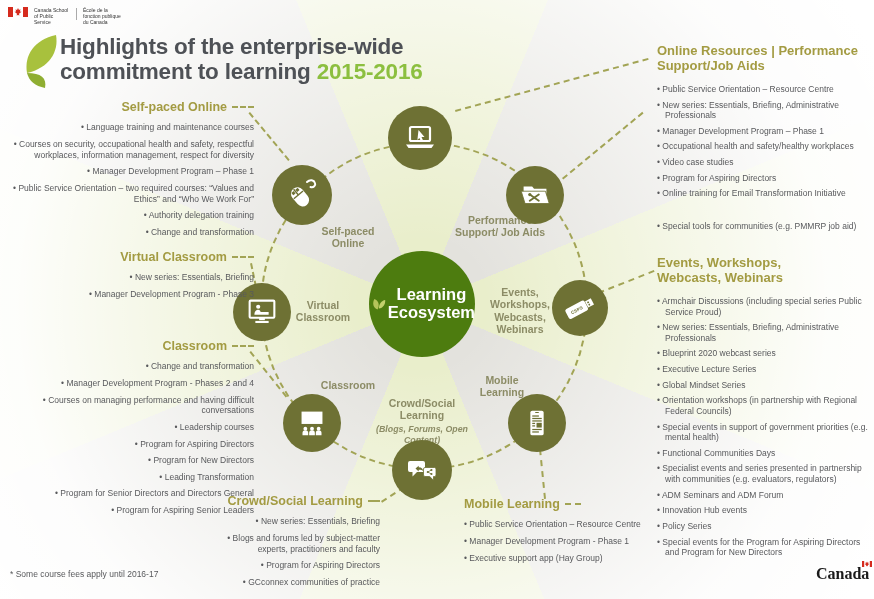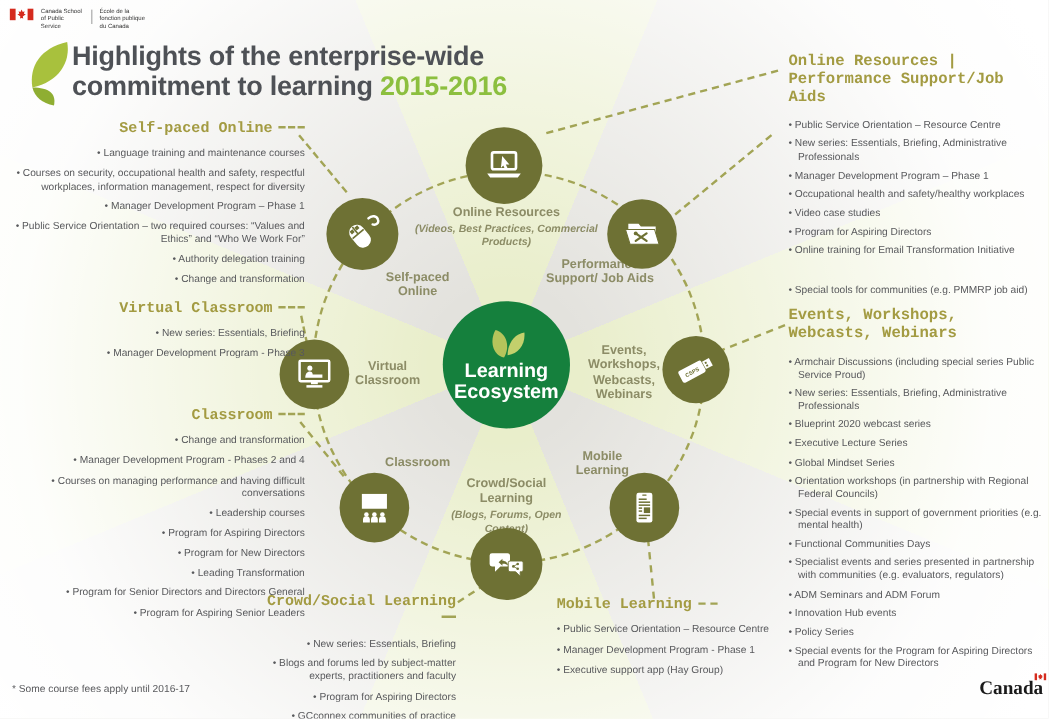--- a/index.html
+++ b/index.html
@@ -19,42 +19,42 @@
   .govlogo{position:absolute;left:8px;top:7px;display:flex;gap:6px;align-items:flex-start;z-index:5;}
   .dept{font-size:5px;color:#333;width:36px;line-height:1.2;}
   .gl-sep{width:1px;height:12px;background:#aaa;margin-top:1px;}
   .leaf-logo{position:absolute;left:18px;top:31px;z-index:5;}
   .title{position:absolute;left:60px;top:34px;margin:0;font-size:22.5px;font-weight:bold;
     color:#4e5156;line-height:1.13;letter-spacing:-0.2px;z-index:5;}
   .t-year{color:#8cbf3f;}
 
   
   .sec{position:absolute;z-index:5;}
-  .h-gold{margin:0 0 8px 0;font-size:12.5px;font-weight:bold;color:#a39b42;line-height:1.15;font-family:Liberation Mono, monospace;}
+  .h-gold{margin:0 0 8px 0;font-size:12.5px;font-weight:bold;color:#a39b42;line-height:1.15;}
   .h-gold-lg{font-size:13px;}
   .dashes{display:inline-block;width:22px;border-top:2px dashed #a2a455;margin-left:5px;vertical-align:3px;}
   .items{list-style:none;margin:0;padding:0;font-size:8.5px;line-height:1.25;color:#58595c;}
   .items li{margin-bottom:6px;}
   .items li::before{content:"• ";}
   .ta-r{text-align:right;}
   .ta-l{text-align:left;}
   .hang li{padding-left:8px;text-indent:-8px;}
   .footnote{position:absolute;left:10px;top:569px;font-size:8.5px;color:#58595c;z-index:5;}
 
   
   .ring{position:absolute;left:260px;top:142px;width:324px;height:324px;border:2px dashed #a2a455;
     border-radius:50%;z-index:1;}
   .dline{position:absolute;border-top:2px dashed #a2a455;transform-origin:0 0;z-index:1;}
   .node{position:absolute;background:#6e7134;border-radius:50%;display:flex;align-items:center;
     justify-content:center;z-index:3;}
   .nlabel{position:absolute;text-align:center;color:#8c8c66;font-weight:bold;z-index:2;}
   .nl-t{font-size:10.5px;line-height:1.18;}
   .nl-s{font-size:8.8px;font-style:italic;line-height:1.25;margin-top:2px;}
-  .center-circle{position:absolute;left:369px;top:251px;width:106px;height:106px;background:#15803d;
-    border-radius:50%;display:flex;flex-direction:column;align-items:center;justify-content:center;z-index:3;}
+  .center-circle{position:absolute;left:369px;top:251px;width:106px;height:106px;background:#4d7c0f;
+    border-radius:50%;display:flex;align-items:center;justify-content:center;z-index:3;}
   .center-text{color:#fff;font-weight:bold;font-size:16.5px;line-height:1.08;text-align:center;}
 
   
   .wordmark{position:absolute;left:816px;top:565px;z-index:5;font-family:"Liberation Serif",serif;
     font-weight:bold;font-size:16px;color:#1a1a1a;}
   .wm-flag{position:absolute;top:-4px;right:-3px;}
 </style>
 </head>
 <body>
 
@@ -175,24 +175,20 @@
   <div class="ring"></div>
   <div class="dline" style="left:455px;top:110px;width:200px;transform:rotate(-15.1deg);"></div>
   <div class="dline" style="left:562px;top:178px;width:104px;transform:rotate(-39.5deg);"></div>
   <div class="dline" style="left:598px;top:292px;width:60px;transform:rotate(-21.5deg);"></div>
   <div class="dline" style="left:250px;top:112px;width:62px;transform:rotate(50.2deg);"></div>
   <div class="dline" style="left:252px;top:263px;width:24px;transform:rotate(78.2deg);"></div>
   <div class="dline" style="left:251px;top:351px;width:58px;transform:rotate(51.3deg);"></div>
   <div class="dline" style="left:381px;top:501px;width:27px;transform:rotate(-33.1deg);"></div>
   <div class="dline" style="left:544px;top:499px;width:50px;transform:rotate(-95.7deg);"></div>
 
-  <div class="nlabel" style="left:337px;top:171px;width:170px;">
-    <div class="nl-t">Online Resources</div>
-    <div class="nl-s">(Videos, Best Practices, Commercial Products)</div>
-  </div>
   <div class="nlabel nl-t" style="left:452px;top:214px;width:96px;">Performance Support/ Job Aids</div>
   <div class="nlabel nl-t" style="left:482px;top:286px;width:76px;">Events, Workshops, Webcasts, Webinars</div>
   <div class="nlabel nl-t" style="left:466px;top:374px;width:72px;">Mobile Learning</div>
   <div class="nlabel" style="left:374px;top:397px;width:96px;">
     <div class="nl-t">Crowd/Social Learning</div>
     <div class="nl-s">(Blogs, Forums, Open Content)</div>
   </div>
   <div class="nlabel nl-t" style="left:308px;top:379px;width:80px;">Classroom</div>
   <div class="nlabel nl-t" style="left:294px;top:299px;width:58px;">Virtual Classroom</div>
   <div class="nlabel nl-t" style="left:314px;top:225px;width:68px;">Self-paced Online</div>

